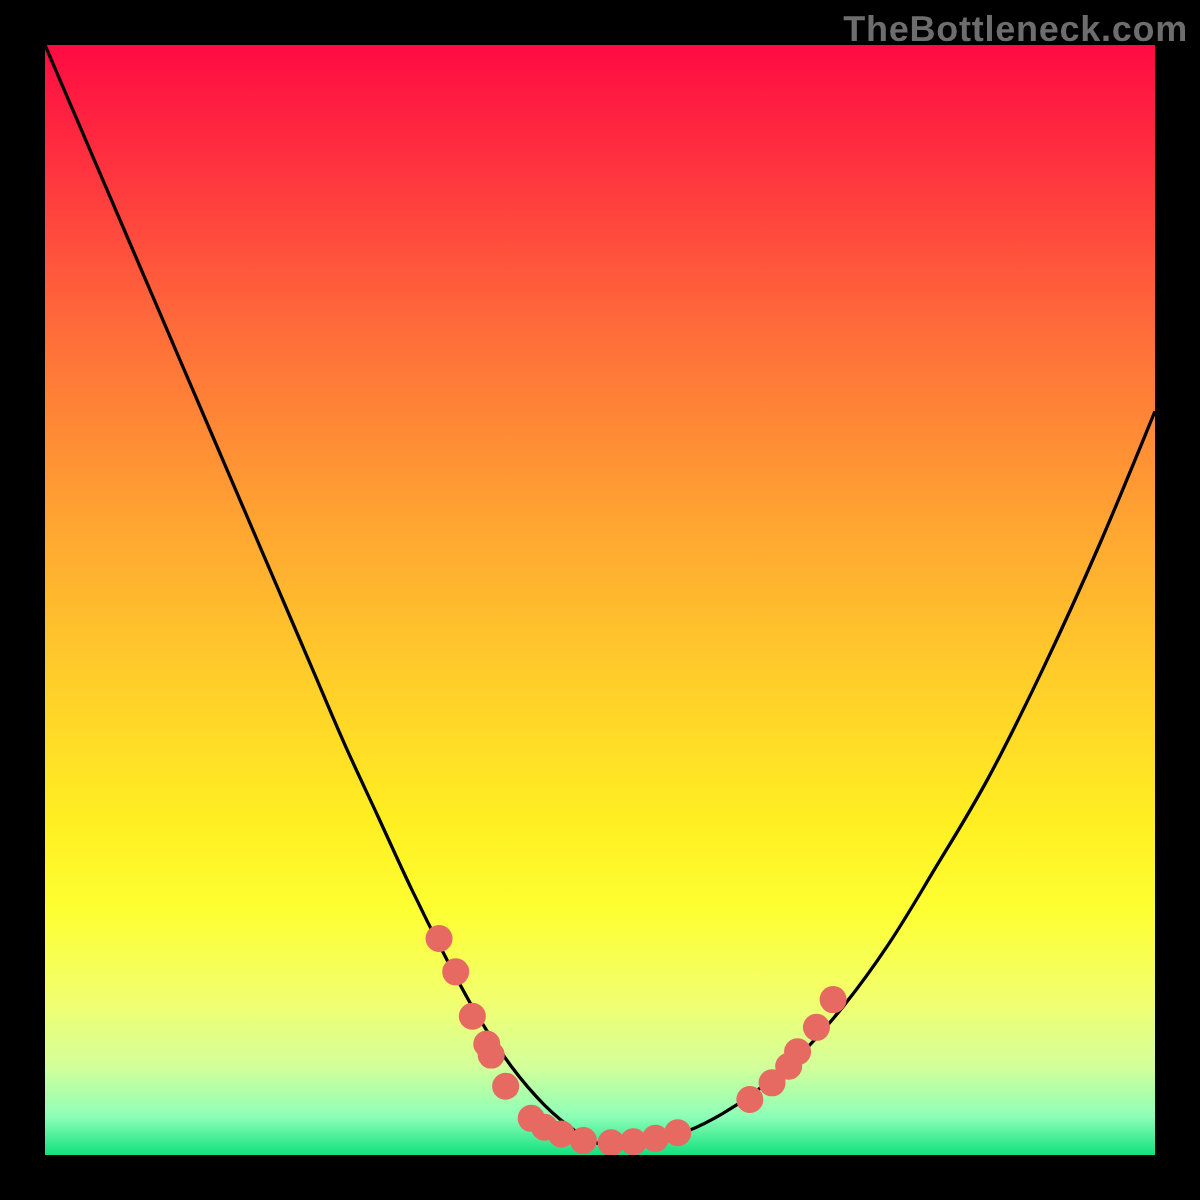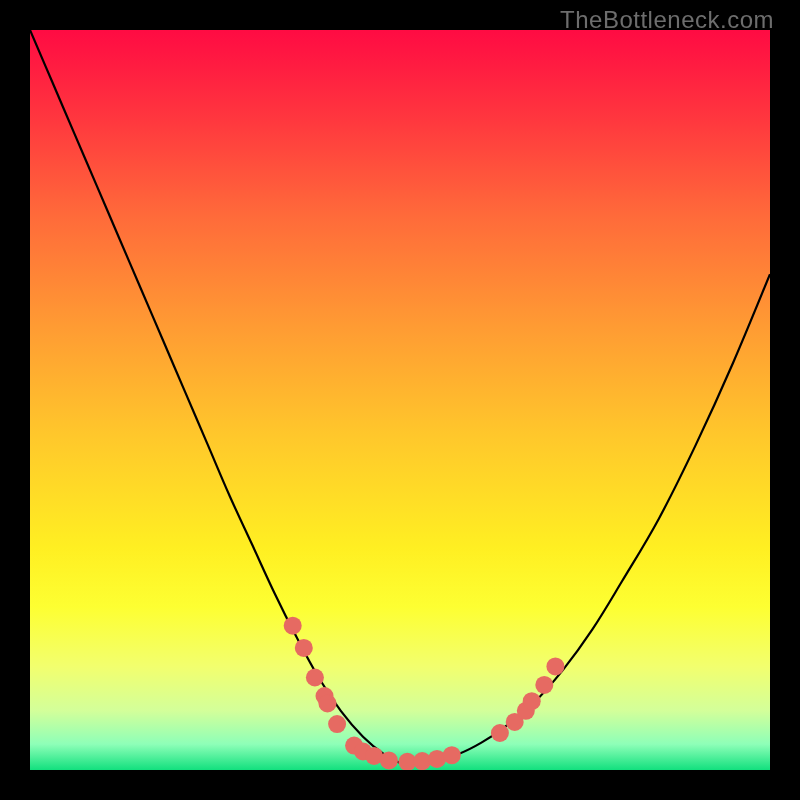--- a/index.html
+++ b/index.html
@@ -13,24 +13,24 @@
   }
   .chart-container {
     position: relative;
     width: 800px;
     height: 800px;
     background: #000;
   }
   .watermark {
     position: absolute;
     top: 6px;
-    right: 26px;
+    right: 8px;
     color: #6d6d6d;
     font-size: 24px;
-    font-weight: 400;
+    font-weight: 700;
     z-index: 100;
     letter-spacing: 0.5px;
   }
   .plot-area {
     position: absolute;
     left: 30px;
     top: 30px;
     width: 740px;
     height: 740px;
   }

